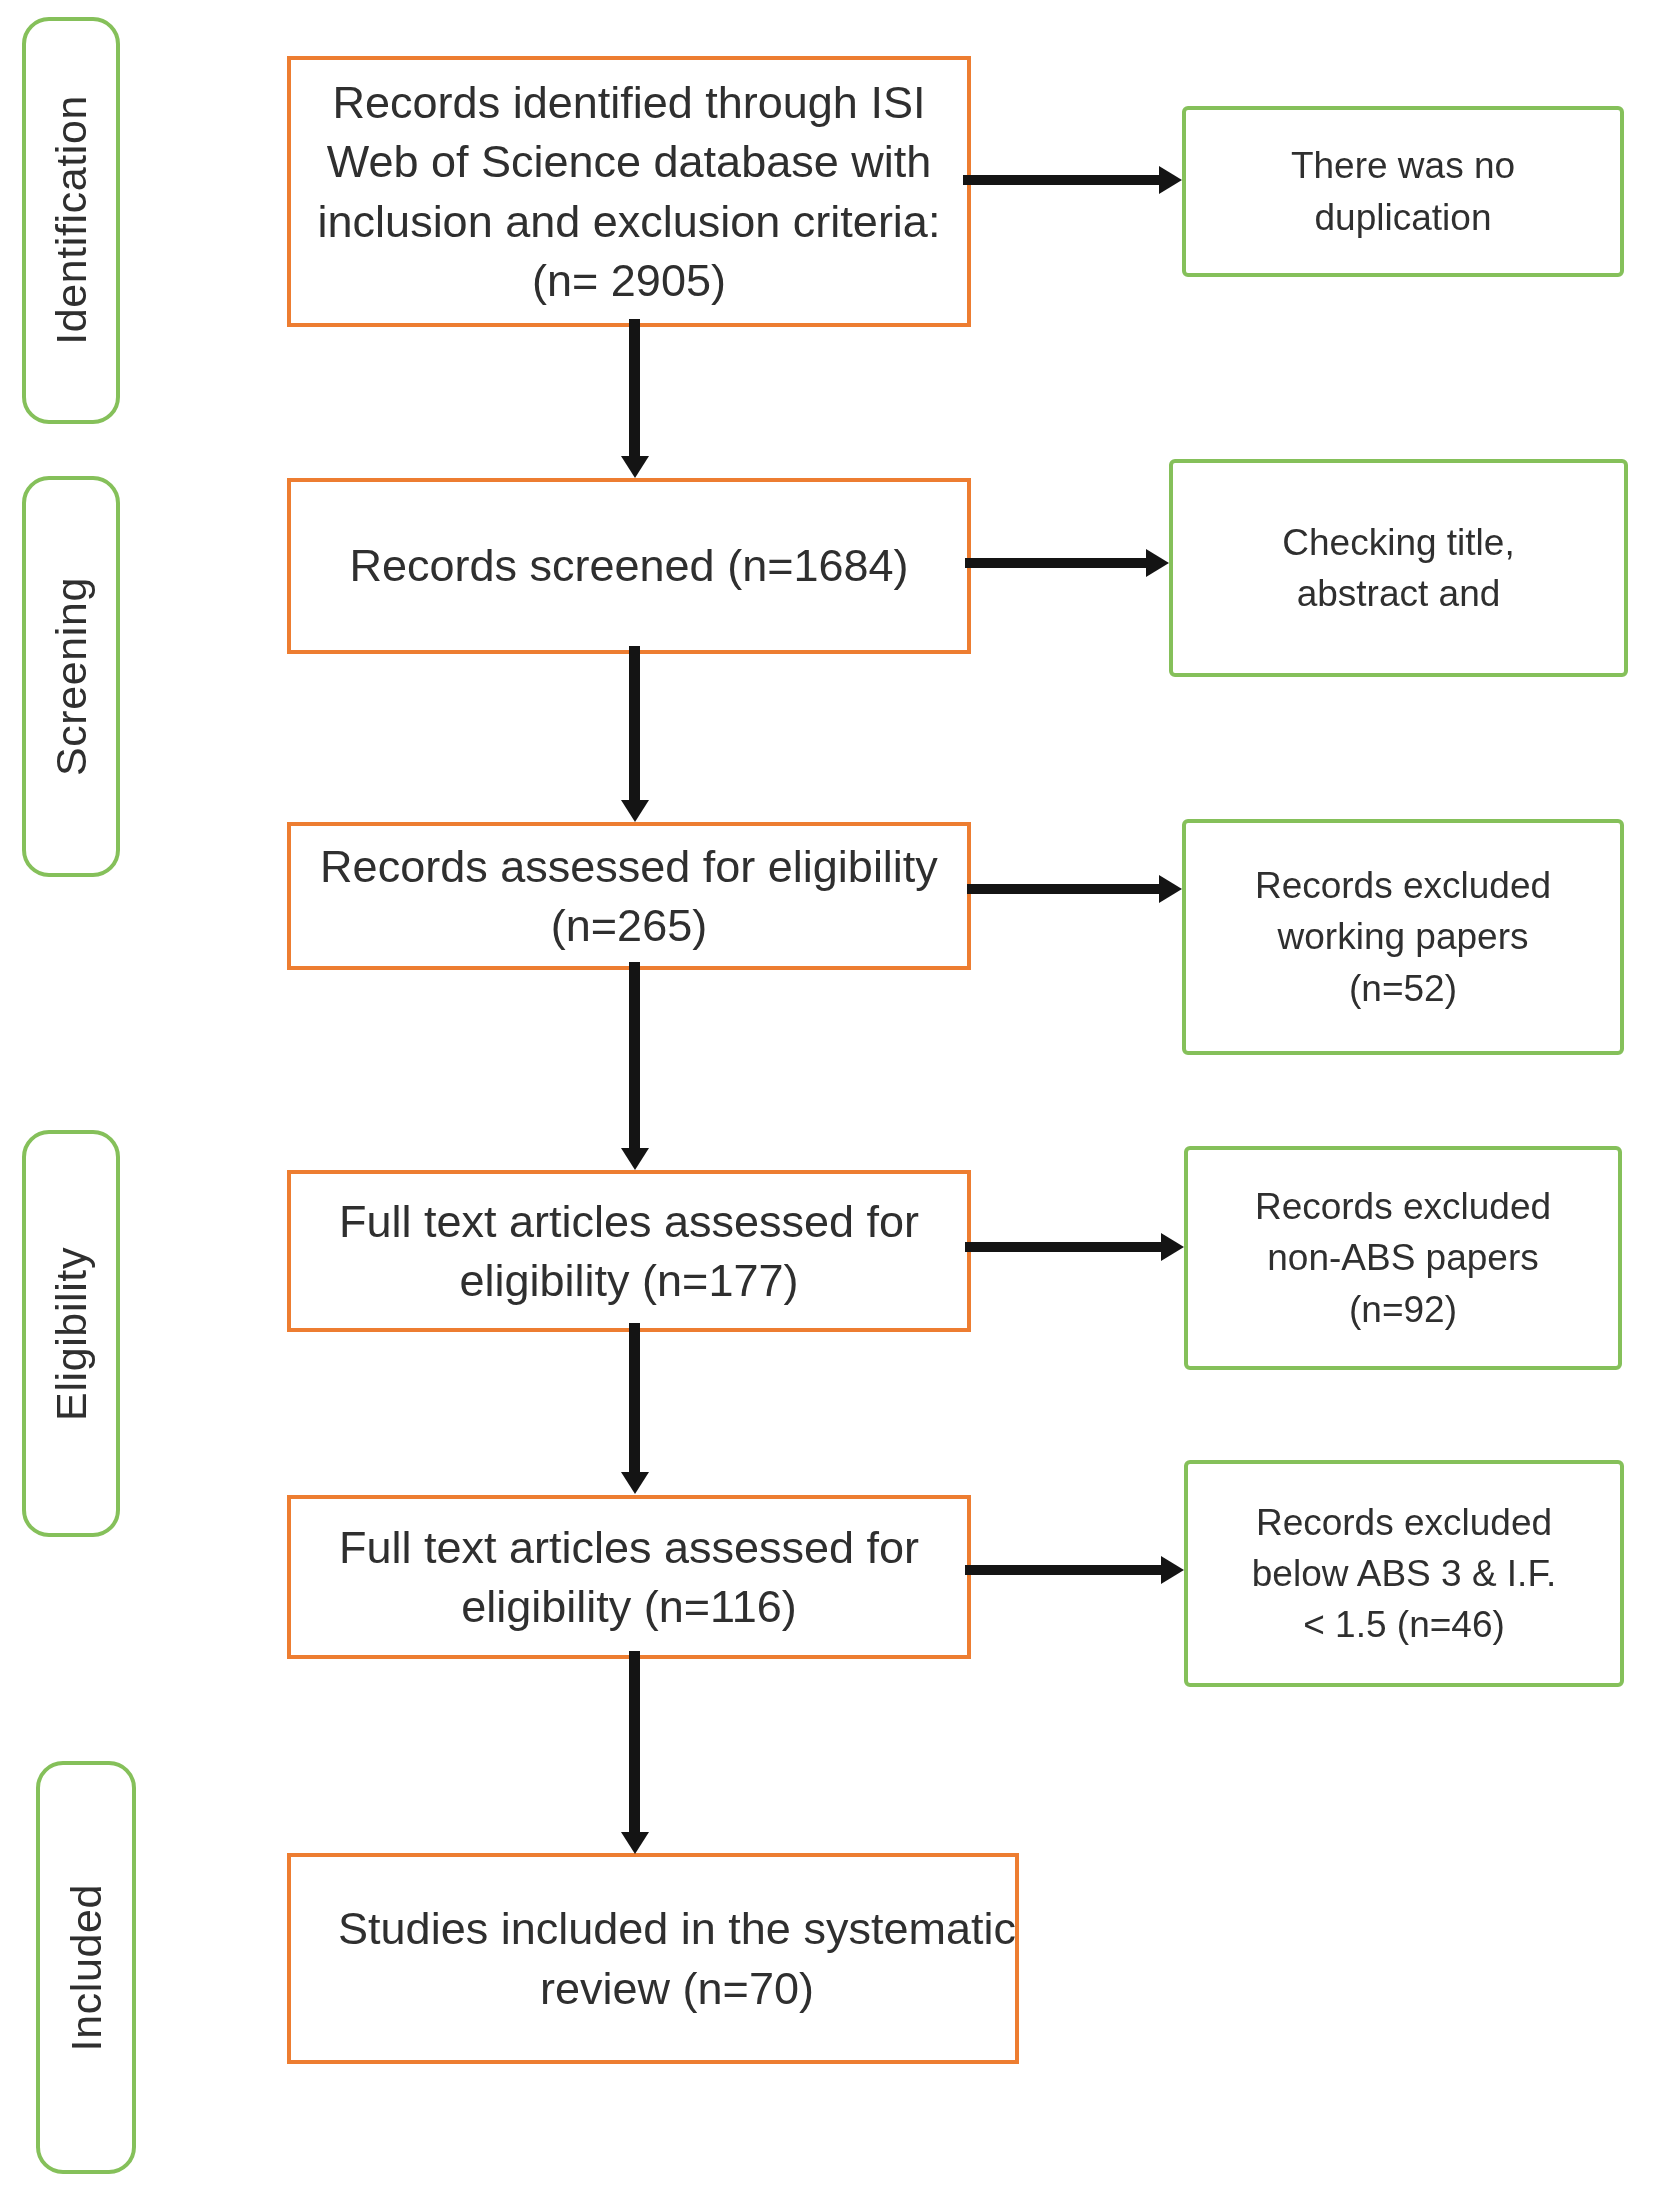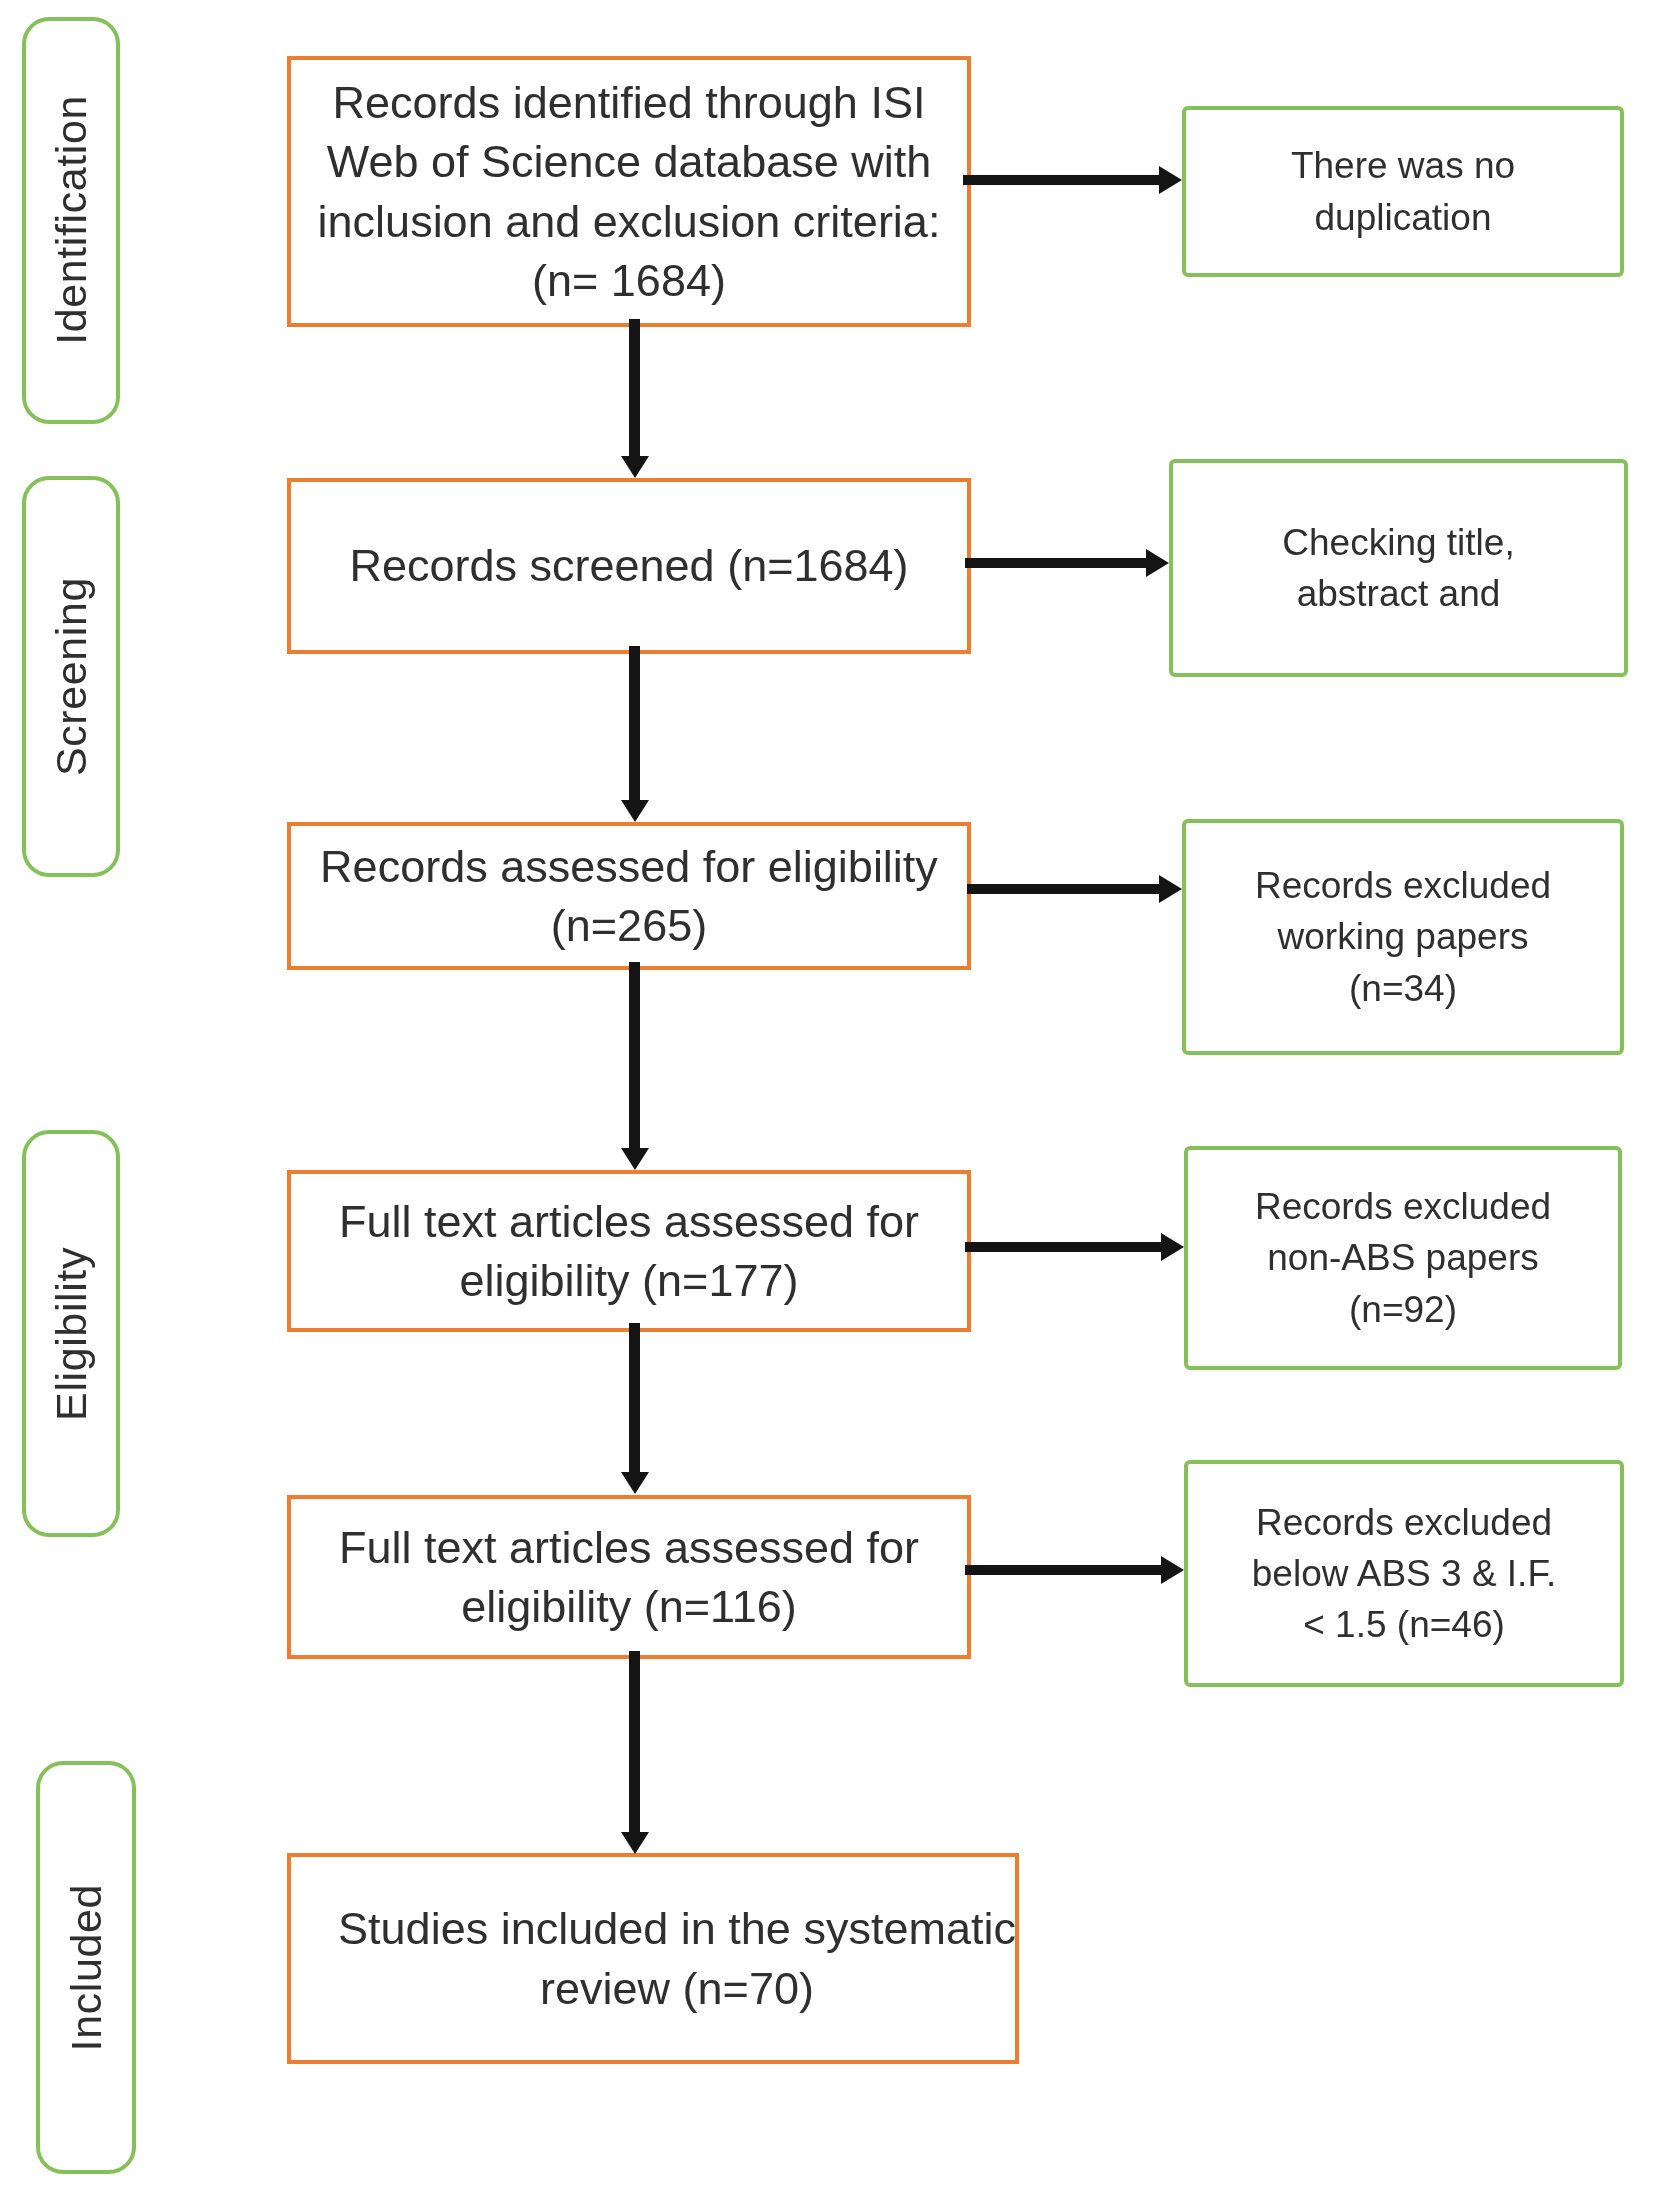--- a/index.html
+++ b/index.html
@@ -97,21 +97,21 @@
     <span>Eligibility</span>
   </div>
   <div class="stage" style="left:36px; top:1761px; width:92px; height:405px;">
     <span>Included</span>
   </div>
 
   <div class="flowbox" style="left:287px; top:56px; width:676px; height:263px;">
     <div class="ln">Records identified through ISI</div>
     <div class="ln">Web of Science database with</div>
     <div class="ln">inclusion and exclusion criteria:</div>
-    <div class="ln">(n= 1684)</div>
+    <div class="ln">(n= 2905)</div>
   </div>
 
   <div class="flowbox" style="left:287px; top:478px; width:676px; height:168px;">
     <div class="ln">Records screened (n=1684)</div>
   </div>
 
   <div class="flowbox" style="left:287px; top:822px; width:676px; height:140px;">
     <div class="ln">Records assessed for eligibility</div>
     <div class="ln">(n=265)</div>
   </div>
@@ -137,21 +137,21 @@
   </div>
 
   <div class="sidebox" style="left:1169px; top:459px; width:451px; height:210px;">
     <div class="ln">Checking title,</div>
     <div class="ln">abstract and</div>
   </div>
 
   <div class="sidebox" style="left:1182px; top:819px; width:434px; height:228px;">
     <div class="ln">Records excluded</div>
     <div class="ln">working papers</div>
-    <div class="ln">(n=34)</div>
+    <div class="ln">(n=52)</div>
   </div>
 
   <div class="sidebox" style="left:1184px; top:1146px; width:430px; height:216px;">
     <div class="ln">Records excluded</div>
     <div class="ln">non-ABS papers</div>
     <div class="ln">(n=92)</div>
   </div>
 
   <div class="sidebox" style="left:1184px; top:1460px; width:432px; height:219px;">
     <div class="ln">Records excluded</div>

